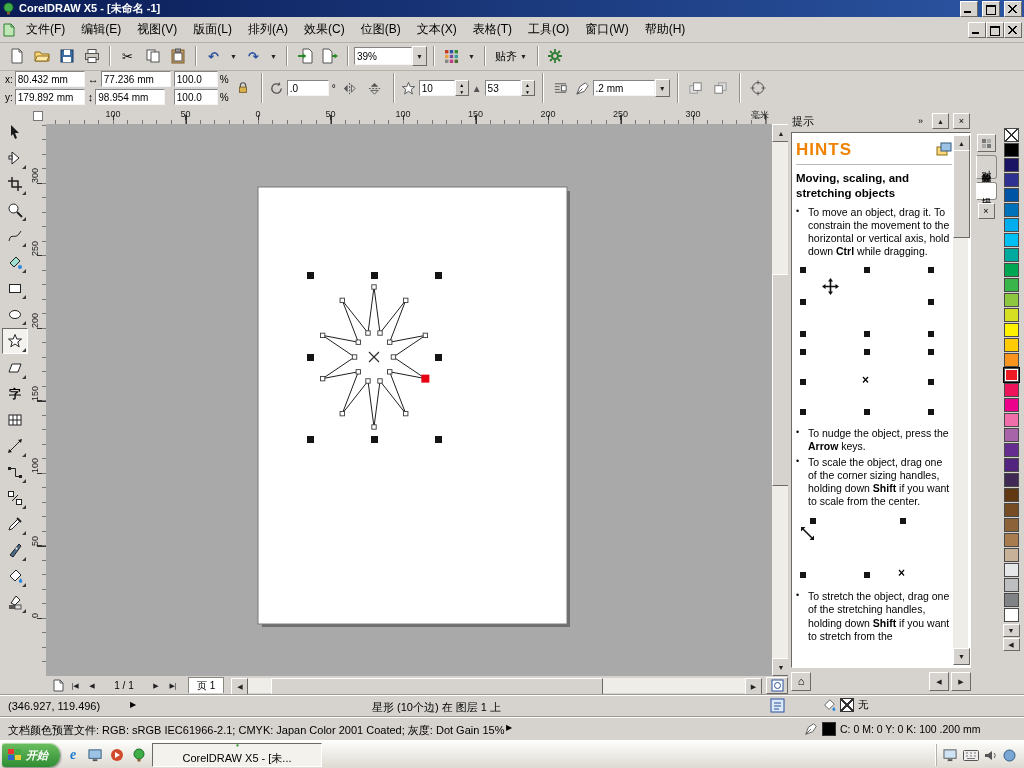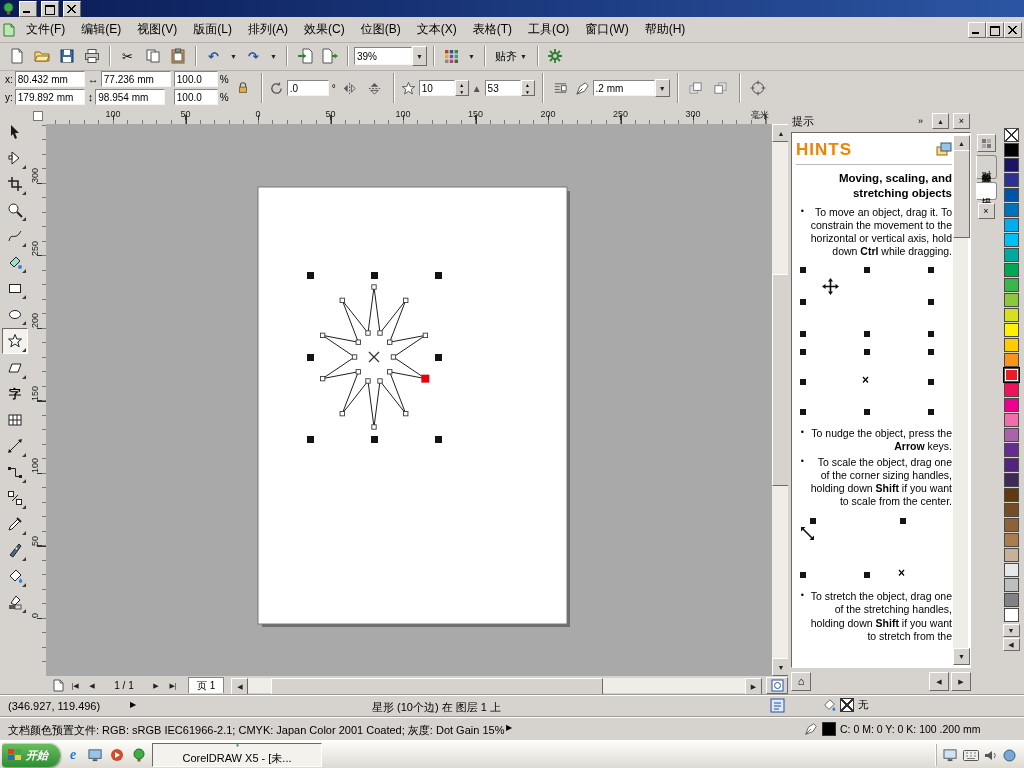--- a/index.html
+++ b/index.html
@@ -73,21 +73,21 @@
   .sbtn{position:absolute;width:16px;height:16px;display:flex;align-items:center;justify-content:center;}
   .vthumb{position:absolute;left:0;top:150px;width:16px;height:210px;}
   
   .docker{position:absolute;left:788px;top:6px;width:186px;height:582px;background:#d6d3ce;}
   .dock-head{height:18px;display:flex;align-items:center;padding:0 4px;gap:4px;}
   .dock-title{font-size:11px;}
   .dock-head .spacer{flex:1;}
   .dock-hbtn{width:15px;height:14px;display:flex;align-items:center;justify-content:center;font-size:9px;}
   .dock-body{position:absolute;left:3px;right:3px;top:20px;bottom:26px;background:#fff;
     border:1px solid;border-color:#6d6a65 #fff #fff #6d6a65;}
-  .hints-scroll{position:absolute;left:4px;right:18px;top:2px;bottom:2px;overflow:hidden;font-size:10.5px;line-height:1.25;text-align:right;}
+  .hints-scroll{position:absolute;left:4px;right:18px;top:2px;bottom:2px;overflow:hidden;font-size:10.5px;line-height:1.25;}
   .hints-title-row{display:flex;align-items:center;justify-content:space-between;margin-top:4px;}
   .hints-title{color:#ef8200;font-weight:bold;font-size:17px;letter-spacing:1px;}
   .hints-rule{height:1px;background:#bbb;margin:4px 0 6px;}
   .hints-heading{font-weight:bold;font-size:11.5px;margin-bottom:6px;}
   .bullet{display:flex;gap:4px;margin:3px 0;}
   .bullet .bdot{flex:0 0 8px;font-size:9px;}
   .bullet p{margin:0;flex:1;}
   .ill{position:relative;margin:8px 4px;}
   .hnd{position:absolute;width:6px;height:6px;background:#151515;}
   .illx{position:absolute;font-size:12px;font-weight:bold;}
@@ -150,20 +150,21 @@
 
 <div class="screen">
 
   <div class="titlebar">
     <span>
         <svg width="13" height="13" viewBox="0 0 13 13">
           <circle cx="6.5" cy="5.5" r="4.5" fill="#3fae49" stroke="#1c6f26"></circle>
           <rect x="5" y="10" width="3" height="2.5" fill="#8a5a2a"></rect>
         </svg>
       </span>
+    <span class="ttext">CorelDRAW X5 - [未命名 -1]</span>
     <span class="wbtn min raised"></span>
     <span class="wbtn max raised"></span>
     <span class="wbtn cls raised"></span>
   </div>
 
   <div class="menubar">
     <span style="margin-right:2px;">
         <svg width="14" height="14" viewBox="0 0 14 14">
           <path d="M2 1h7l3 3v9H2z" fill="#bfe6b5" stroke="#2f7d33"></path>
           <path d="M9 1v3h3" fill="none" stroke="#2f7d33"></path>

